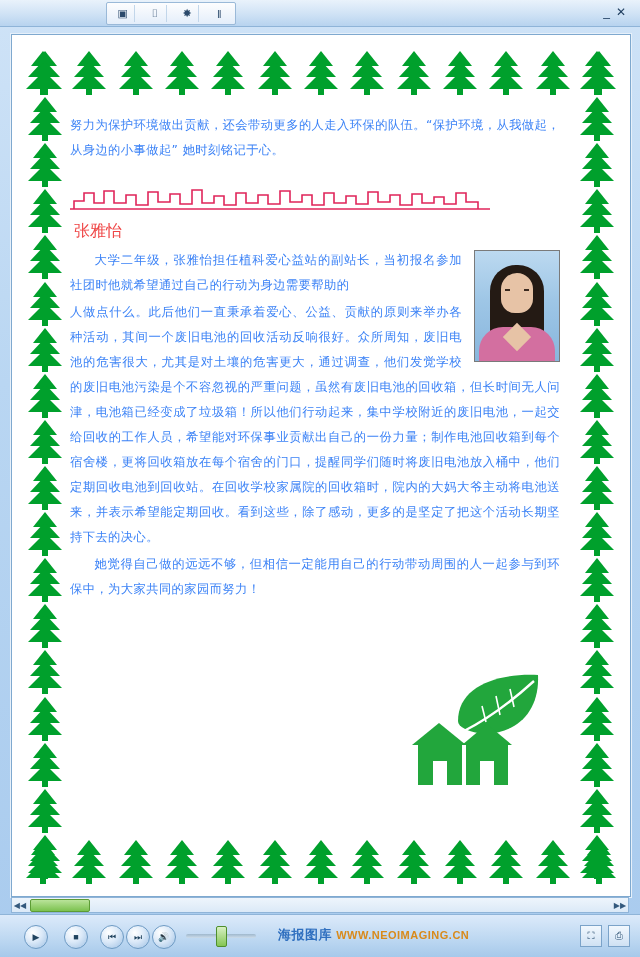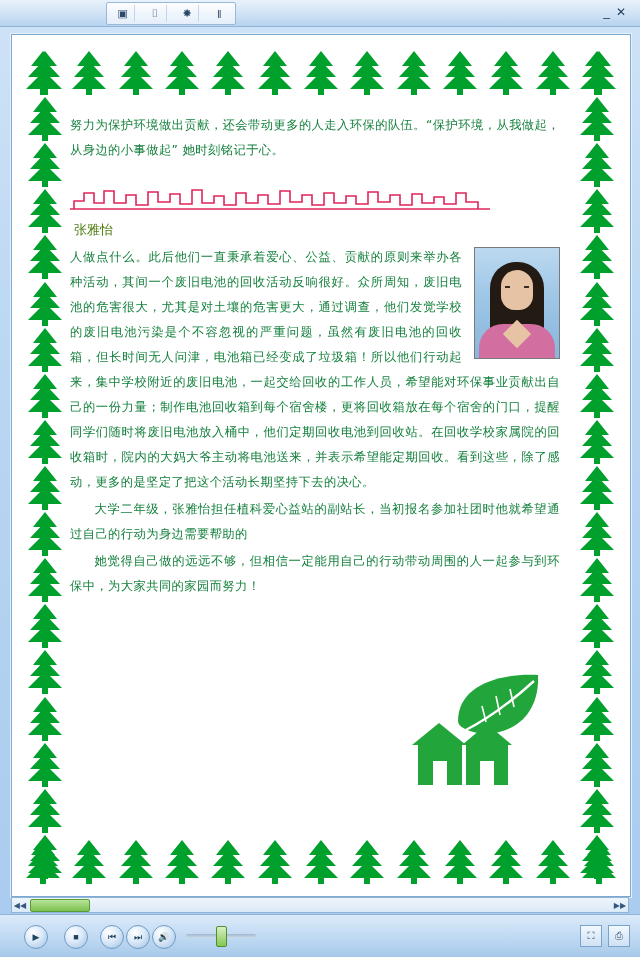--- a/index.html
+++ b/index.html
@@ -121,38 +121,38 @@
   .content {
     position: absolute;
     left: 58px; top: 78px;
     width: 490px;
     height: 740px;
   }
   .para {
     font-family: "DejaVu Sans", "Liberation Sans", sans-serif;
     font-size: 12.3px;
     line-height: 25px;
-    color: #15803d;
+    color: #3b82f6;
     text-align: justify;
     margin: 0 0 2px 0;
     letter-spacing: 0.4px;
   }
   .para.indent { text-indent: 2em; }
 
   .divider {
     margin: 20px 0 10px 0;
     height: 28px;
     position: relative;
   }
   .divider svg { display: block; }
 
   .byline {
     font-family: "DejaVu Sans", "Liberation Sans", sans-serif;
-    font-size: 13px;
-    color: #4d7c0f;
+    font-size: 16px;
+    color: #ef4444;
     margin: 4px 0 6px 4px;
   }
 
   .photo {
     float: right;
     width: 84px;
     height: 110px;
     margin: 2px 0 4px 12px;
     border: 1px solid #7a7a7a;
     background: linear-gradient(180deg, #bcd9f0 0%, #9ec6e6 45%, #88b6dd 100%);
@@ -709,22 +709,22 @@
 
       <div class="photo">
         <div class="hair"></div>
         <div class="face"></div>
         <div class="eye l"></div>
         <div class="eye r"></div>
         <div class="body"></div>
         <div class="collar"></div>
       </div>
 
+      <p class="para indent">大学二年级，张雅怡担任植科爱心益站的副站长，当初报名参加社团时他就希望通过自己的行动为身边需要帮助的</p>
       <p class="para">人做点什么。此后他们一直秉承着爱心、公益、贡献的原则来举办各种活动，其间一个废旧电池的回收活动反响很好。众所周知，废旧电池的危害很大，尤其是对土壤的危害更大，通过调查，他们发觉学校的废旧电池污染是个不容忽视的严重问题，虽然有废旧电池的回收箱，但长时间无人问津，电池箱已经变成了垃圾箱！所以他们行动起来，集中学校附近的废旧电池，一起交给回收的工作人员，希望能对环保事业贡献出自己的一份力量；制作电池回收箱到每个宿舍楼，更将回收箱放在每个宿舍的门口，提醒同学们随时将废旧电池放入桶中，他们定期回收电池到回收站。在回收学校家属院的回收箱时，院内的大妈大爷主动将电池送来，并表示希望能定期回收。看到这些，除了感动，更多的是坚定了把这个活动长期坚持下去的决心。</p>
-      <p class="para indent">大学二年级，张雅怡担任植科爱心益站的副站长，当初报名参加社团时他就希望通过自己的行动为身边需要帮助的</p>
       <p class="para indent">她觉得自己做的远远不够，但相信一定能用自己的行动带动周围的人一起参与到环保中，为大家共同的家园而努力！</p>
 
       <div class="illus">
         <svg width="146" height="136" viewBox="0 0 146 136" xmlns="http://www.w3.org/2000/svg">
           <path d="M58 50 C58 16, 96 2, 138 4 C140 44, 112 66, 78 62 C68 60, 58 56, 58 50 Z" fill="#22a63c"></path>
           <path d="M64 60 C88 48, 112 30, 134 10" stroke="#ffffff" stroke-width="2.4" fill="none"></path>
           <path d="M96 25 L100 44 M110 18 L114 36 M82 35 L86 51" stroke="#ffffff" stroke-width="1.6" fill="none"></path>
           <polygon points="66,74 12,74 39,52" fill="#22a63c"></polygon>
           <rect x="18" y="74" width="44" height="40" fill="#22a63c"></rect>
           <rect x="33" y="90" width="14" height="24" fill="#ffffff"></rect>
@@ -746,20 +746,24 @@
 
   <div class="playerbar">
     <div class="round-btn" style="left:24px">▶</div>
     <div class="round-btn" style="left:64px">■</div>
     <div class="round-btn" style="left:100px">⏮</div>
     <div class="round-btn" style="left:126px">⏭</div>
     <div class="round-btn" style="left:152px">🔊</div>
     <div class="slider-track"></div>
     <div class="slider-knob"></div>
 
+    <div class="watermark">
+      <span class="blue">海报图库</span>
+      <span class="small">WWW.NEOIMAGING.CN</span>
+    </div>
 
     <div class="pb-right">
       <div class="pb-sq">⛶</div>
       <div class="pb-sq">⎙</div>
     </div>
   </div>
 
 </div>
 
 </body></html>

